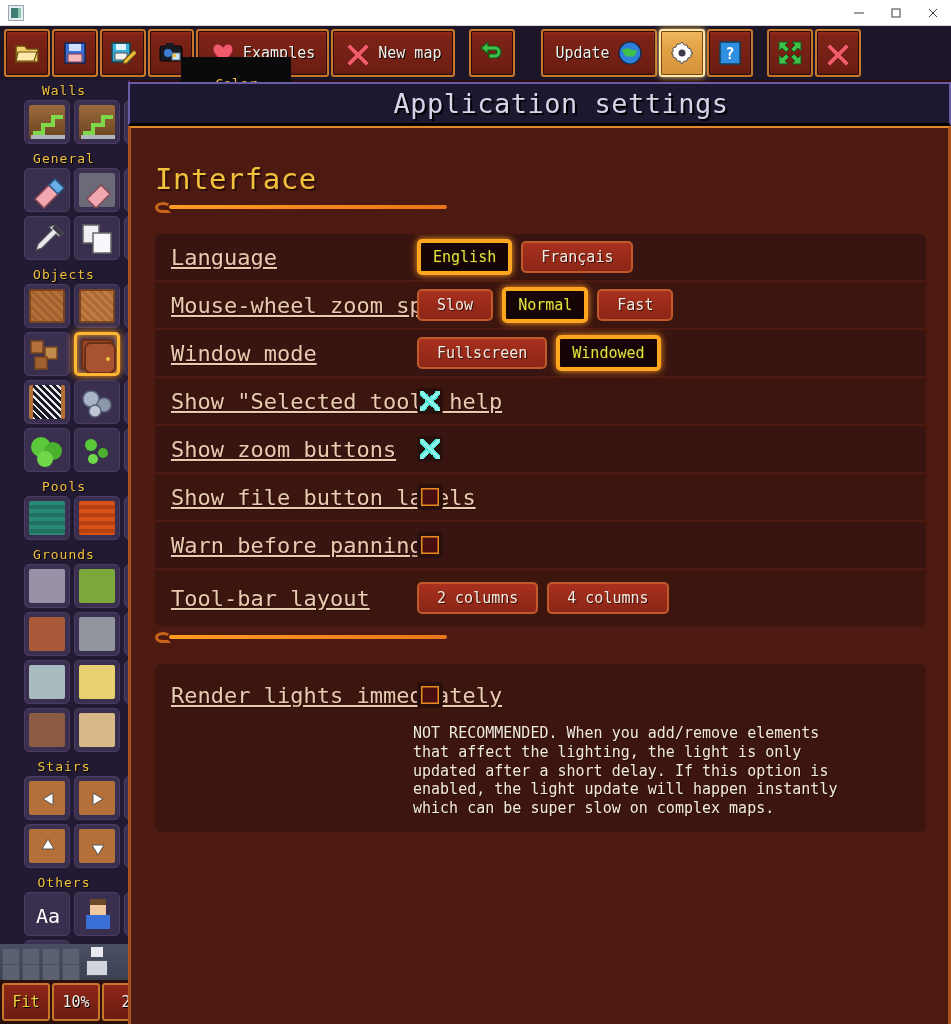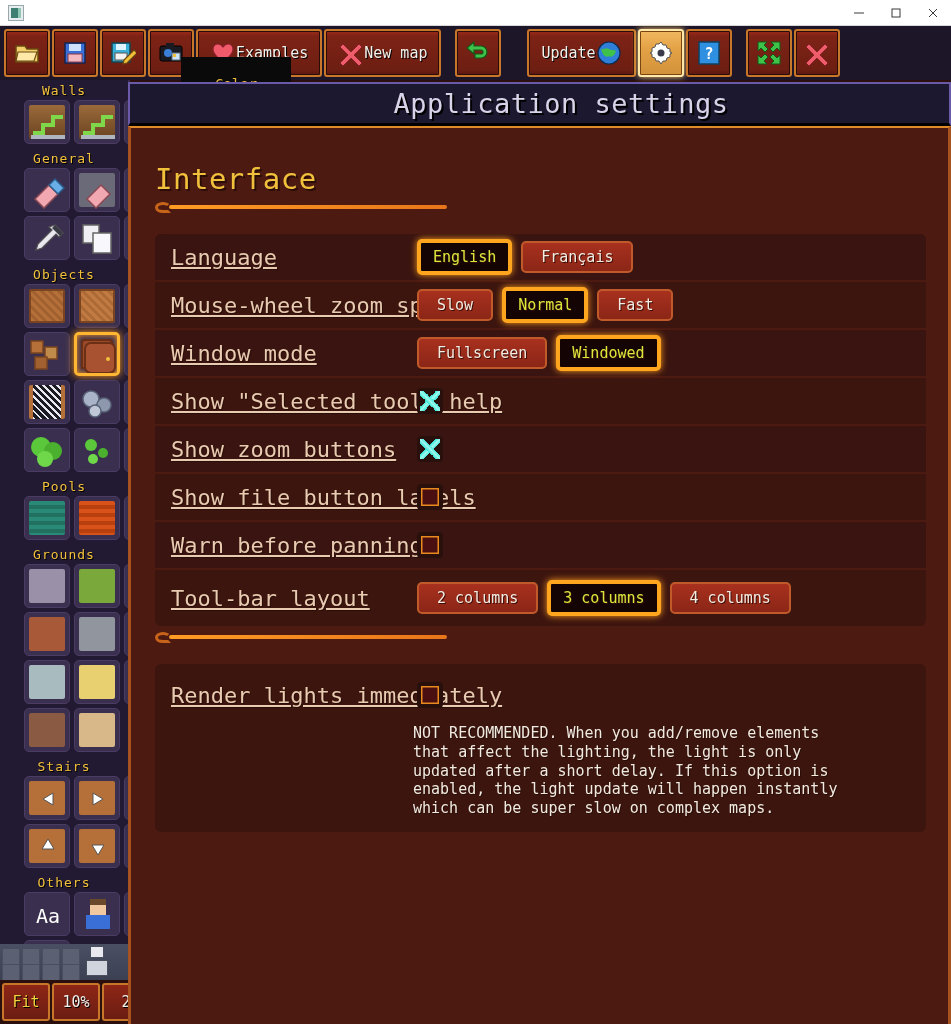--- a/index.html
+++ b/index.html
@@ -55,20 +55,21 @@
     padding: 0 4px;
     gap: 2px;
   }
   .tb-btn {
     height: 48px;
     background: linear-gradient(#9c2b1c 0%, #8e2617 6%, #7d2316 12%, #6e1e12 88%, #5a1810 100%);
     border: 2px solid #c8762a;
     border-radius: 3px;
     box-shadow: inset 0 0 0 1px #2a0d08;
     display: flex; align-items: center; justify-content: center;
+    gap: 7px;
     padding: 0 8px;
     min-width: 46px;
     position: relative;
   }
   .tb-btn.wide { padding: 0 12px; }
   .tb-btn.active {
     background: linear-gradient(#f0b860 0%, #e4a246 40%, #d2923a 100%);
     border-color: #ffe9a8;
     box-shadow: inset 0 0 0 1px #7a4410, 0 0 6px #ffce70;
   }
@@ -805,21 +806,20 @@
         <div class="srow-label">Warn before panning</div>
         <div class="chk">
             <div class="box"></div>
           </div>
       </div>
 
       <div class="srow" style="min-height:56px">
         <div class="srow-label">Tool-bar layout</div>
         <div class="opt-group">
           <div class="opt">2 columns</div>
-          <div class="opt sel">3 columns</div>
           <div class="opt">4 columns</div>
         </div>
       </div>
 
     </div>
 
     <div class="sect-rule">
       <div class="curl"></div>
       <div class="line"></div>
     </div>

